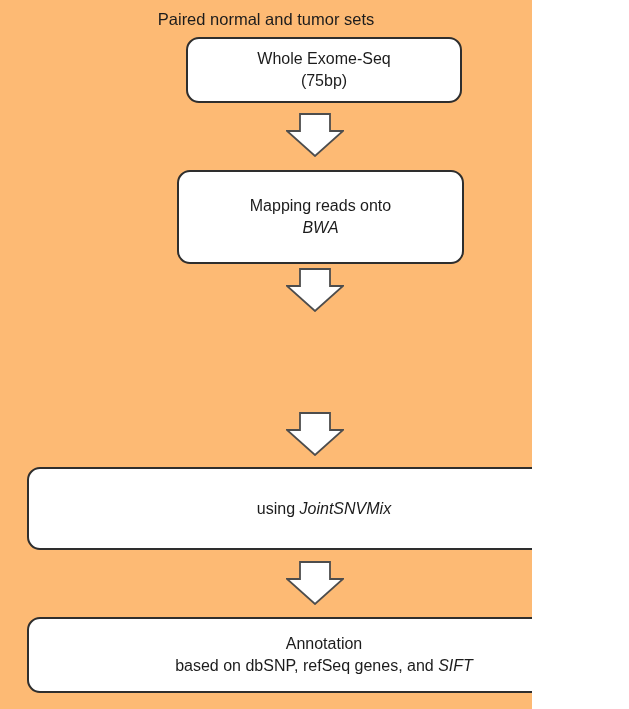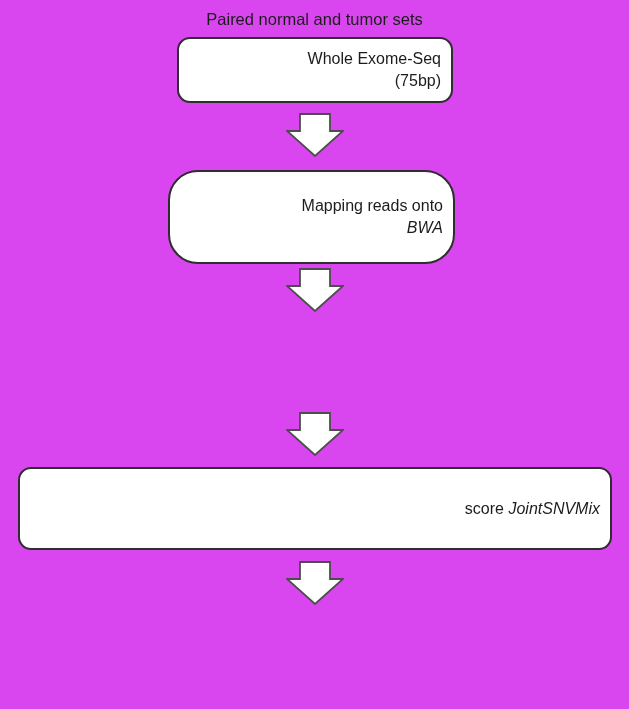--- a/index.html
+++ b/index.html
@@ -3,55 +3,56 @@
 <meta charset="utf-8">
 <style>
   html, body {
     margin: 0;
     padding: 0;
     background: #ffffff;
     font-family: "Liberation Sans", sans-serif;
   }
   #canvas {
     position: relative;
-    width: 629px;
+    width: 532px;
     height: 709px;
-    background: #d946ef;
+    background: #fdba74;
     overflow: hidden;
   }
   .diagram-title {
     position: absolute;
     left: 0;
     right: 0;
     top: 8px;
     text-align: center;
     font-size: 16.5px;
     line-height: 22px;
     color: #1c1c1c;
   }
   .flow-box {
     position: absolute;
     box-sizing: border-box;
     background: #ffffff;
     border: 2px solid #2e2e2e;
     border-radius: 13px;
     display: flex;
     flex-direction: column;
-    align-items: flex-end;
+    align-items: center;
     justify-content: center;
     text-align: center;
     font-size: 16px;
     line-height: 22px;
     color: #1c1c1c;
     padding: 4px 10px;
+    margin-left: 9px;
   }
   .flow-box .line { white-space: nowrap; }
   .flow-box em { }
   #box-sequencing    { left: 177px; top: 37px;  width: 276px; height: 66px; }
-  #box-mapping       { left: 168px; top: 170px; width: 287px; height: 94px; border-radius: 30px; }
+  #box-mapping       { left: 168px; top: 170px; width: 287px; height: 94px; }
   #box-preprocessing { left: 18px;  top: 316px; width: 594px; height: 86px; }
   #box-detection     { left: 18px;  top: 467px; width: 594px; height: 83px; }
   #box-annotation    { left: 18px;  top: 617px; width: 594px; height: 76px; }
   .flow-arrow {
     position: absolute;
     width: 58px;
     height: 44px;
     left: 286px;
   }
   #arrow-1 { top: 113px; }
@@ -90,23 +91,27 @@
   </div>
 
 
   <div id="arrow-3" class="flow-arrow">
     <svg viewBox="0 0 58 44" xmlns="http://www.w3.org/2000/svg">
       <path d="M14 1 L44 1 L44 18 L57 18 L29 43 L1 18 L14 18 Z" fill="#ffffff" stroke="#4d4d4d" stroke-width="1.8"></path>
     </svg>
   </div>
 
   <div id="box-detection" class="flow-box">
-      <div class="line"><span>score </span><em>JointSNVMix</em></div>
+      <div class="line"><span>using </span><em>JointSNVMix</em></div>
     </div>
 
   <div id="arrow-4" class="flow-arrow">
     <svg viewBox="0 0 58 44" xmlns="http://www.w3.org/2000/svg">
       <path d="M14 1 L44 1 L44 18 L57 18 L29 43 L1 18 L14 18 Z" fill="#ffffff" stroke="#4d4d4d" stroke-width="1.8"></path>
     </svg>
   </div>
 
+  <div id="box-annotation" class="flow-box">
+      <div class="line"><span>Annotation</span></div>
+      <div class="line"><span>based on dbSNP, refSeq genes, and </span><em>SIFT</em></div>
+    </div>
 
 </div>
 
 </body></html>

